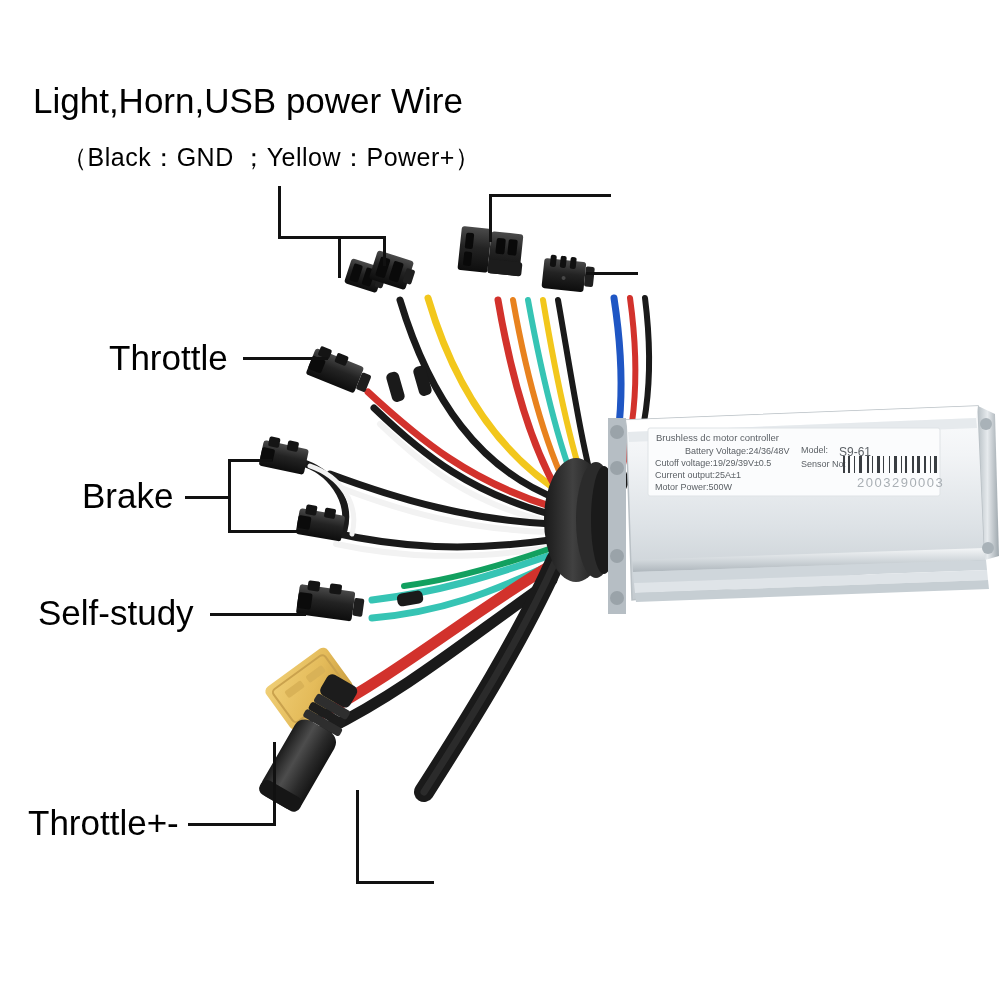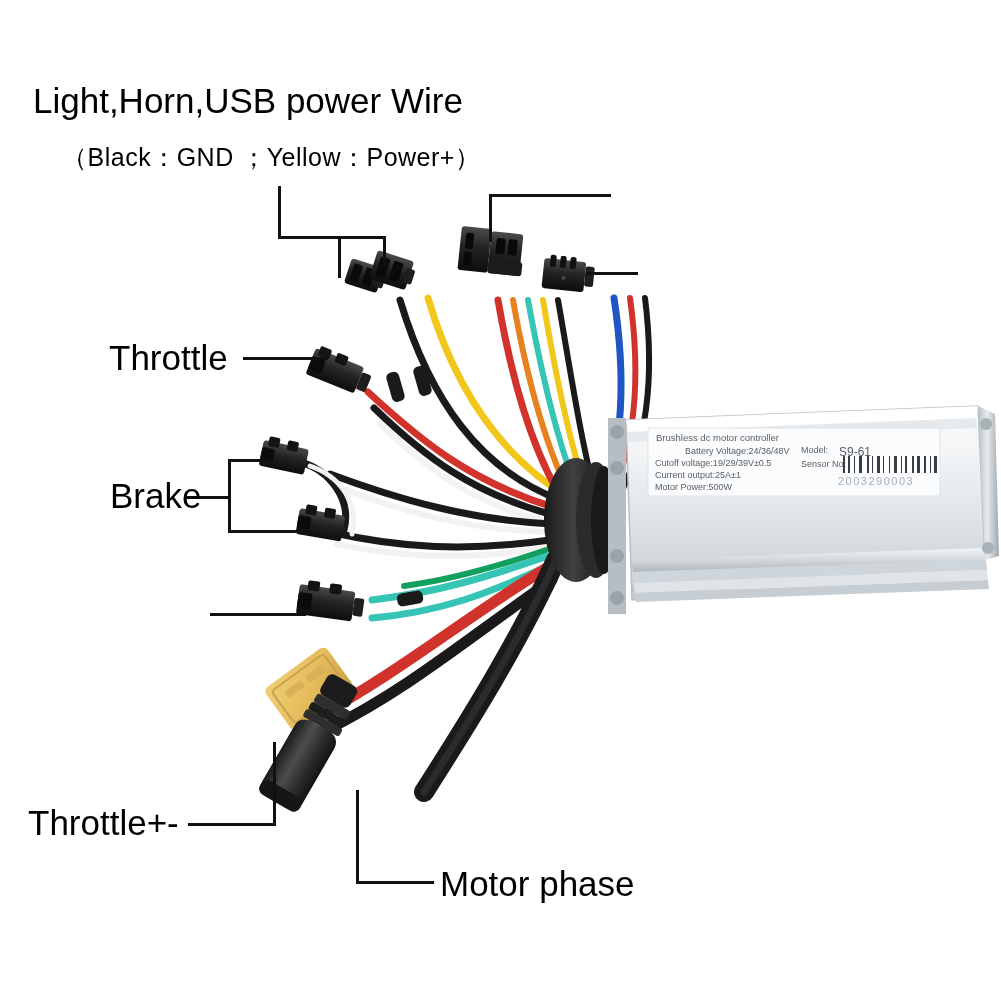--- a/index.html
+++ b/index.html
@@ -28,21 +28,21 @@
     line-height: 1;
   }
   .callout-main   { font-size: 35px; }
   .callout-sub    { font-size: 25px; font-family: "Liberation Sans", sans-serif; letter-spacing: 0.5px; }
 
   #lbl-light      { left: 33px;  top: 83px; }
   #lbl-light-sub  { left: 62px;  top: 145px; }
   #lbl-display    { left: 618px; top: 170px; }
   #lbl-pas        { left: 645px; top: 255px; }
   #lbl-throttle   { left: 109px; top: 340px; }
-  #lbl-brake      { left: 82px;  top: 478px; margin-left: 28px; }
+  #lbl-brake      { left: 82px;  top: 478px; }
   #lbl-self       { left: 38px;  top: 595px; }
   #lbl-battery    { left: 28px;  top: 805px; }
   #lbl-motor      { left: 440px; top: 866px; }
 
   
   .lead {
     position: absolute;
     background: #111111;
   }
   .lead-h { height: 3px; }
@@ -308,21 +308,21 @@
       <i style="width:1px;background:#fff;display:block"></i>
       <i style="width:3px;background:#3a3e42;display:block"></i>
       <i style="width:1px;background:#fff;display:block"></i>
       <i style="width:2px;background:#3a3e42;display:block"></i>
       <i style="width:2px;background:#fff;display:block"></i>
       <i style="width:1px;background:#3a3e42;display:block"></i>
       <i style="width:1px;background:#fff;display:block"></i>
       <i style="width:3px;background:#3a3e42;display:block"></i>
     </div>
 
-    <div style="position:absolute; left:185px; top:45px; font-size:11px; color:#a9afb4; letter-spacing:1.5px; font-family:'Liberation Sans',sans-serif; white-space:nowrap;">2003290003</div>
+    <div style="position:absolute; left:204px; top:45px; font-size:13px; color:#a9afb4; letter-spacing:1.5px; font-family:'Liberation Sans',sans-serif; white-space:nowrap;">2003290003</div>
   </div>
 
   <div class="lead lead-v" style="left:278px; top:186px; height:52px;"></div>
   <div class="lead lead-h" style="left:278px; top:236px; width:108px;"></div>
   <div class="lead lead-v" style="left:338px; top:236px; height:42px;"></div>
   <div class="lead lead-v" style="left:383px; top:236px; height:30px;"></div>
 
   <div class="lead lead-v" style="left:489px; top:194px; height:48px;"></div>
   <div class="lead lead-h" style="left:489px; top:194px; width:122px;"></div>
 
@@ -345,18 +345,18 @@
 
   <div id="lbl-light" class="callout callout-main">Light,Horn,USB power Wire</div>
   <div id="lbl-light-sub" class="callout callout-sub">（Black：GND ；Yellow：Power+）</div>
 
 
 
   <div id="lbl-throttle" class="callout callout-main">Throttle</div>
 
   <div id="lbl-brake" class="callout callout-main">Brake</div>
 
+  <div id="lbl-self" class="callout callout-main">Self-study</div>
 
   <div id="lbl-battery" class="callout callout-main">Throttle+-</div>
 
-  <div id="lbl-motor" class="callout callout-main">Motor phase</div>
 
 </div>
 
 </body></html>

